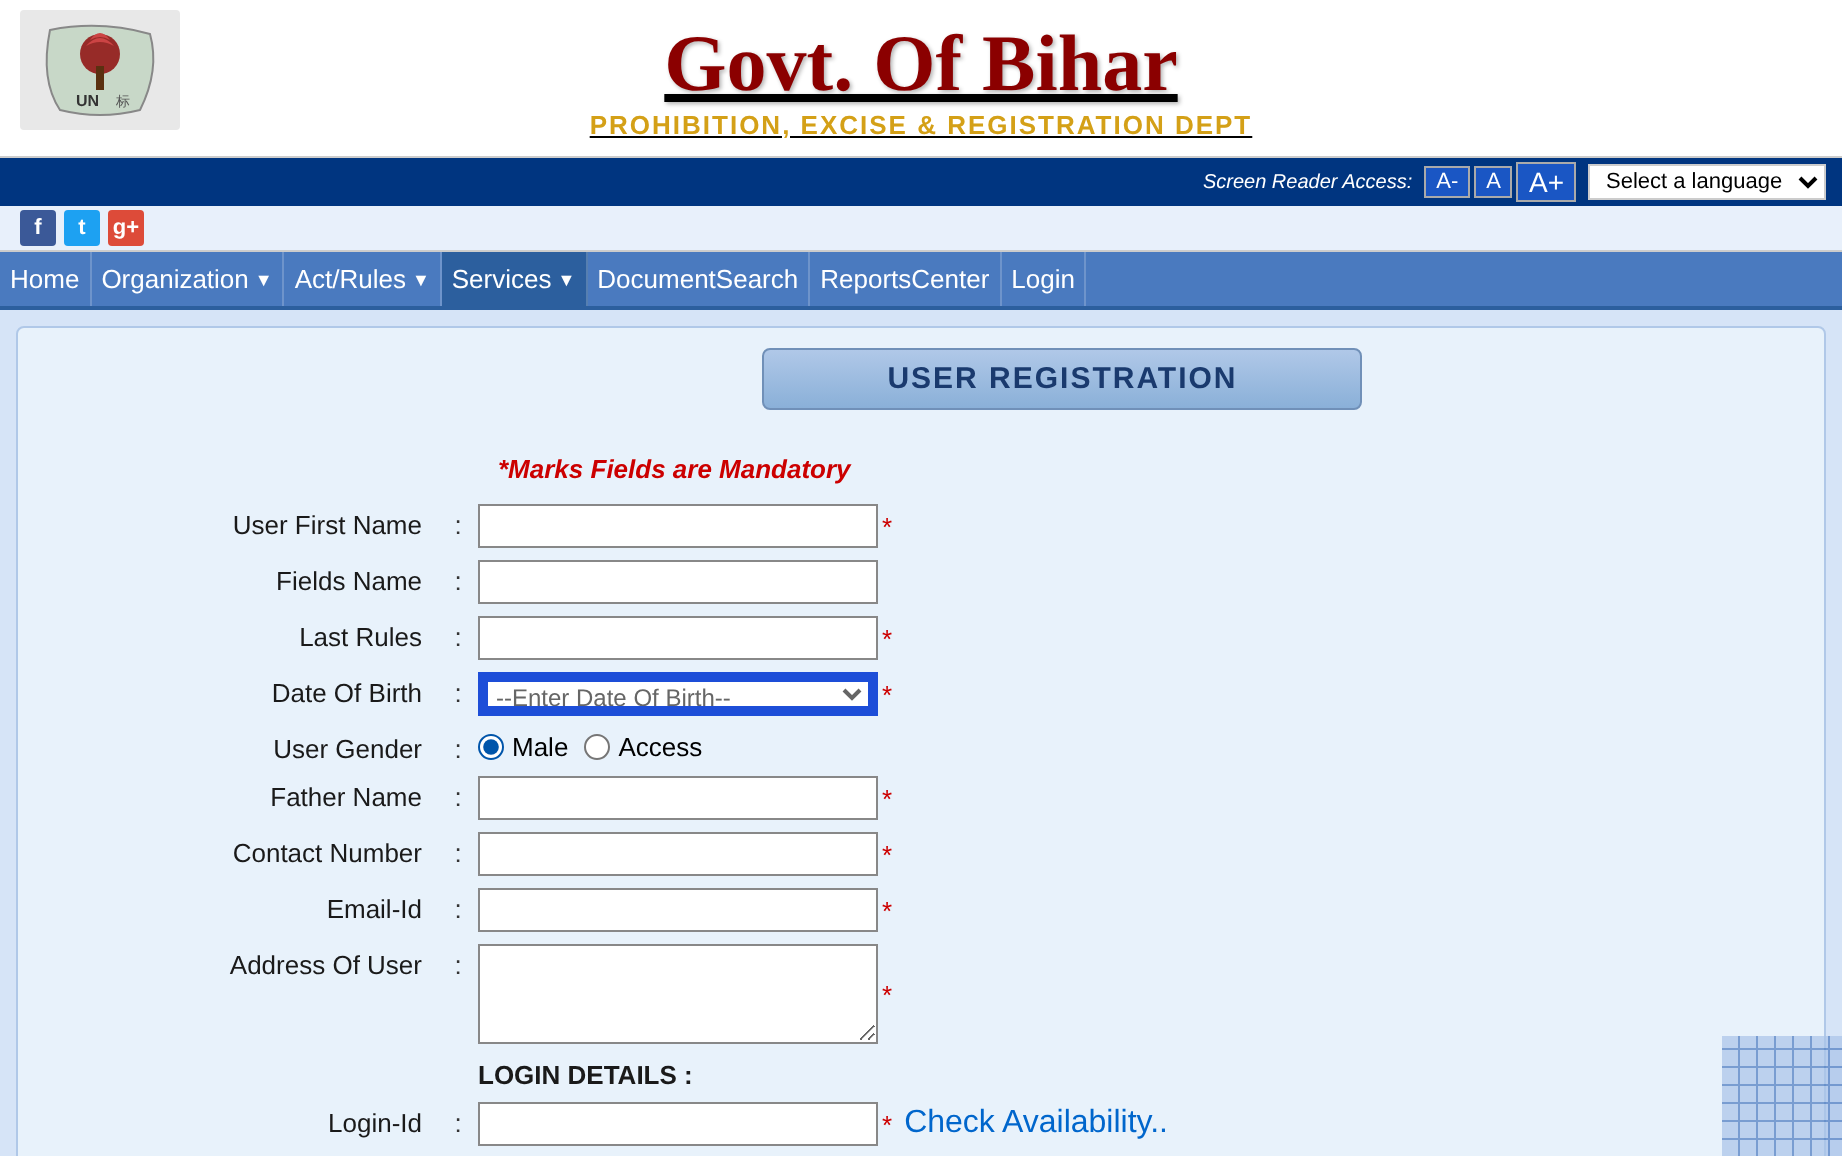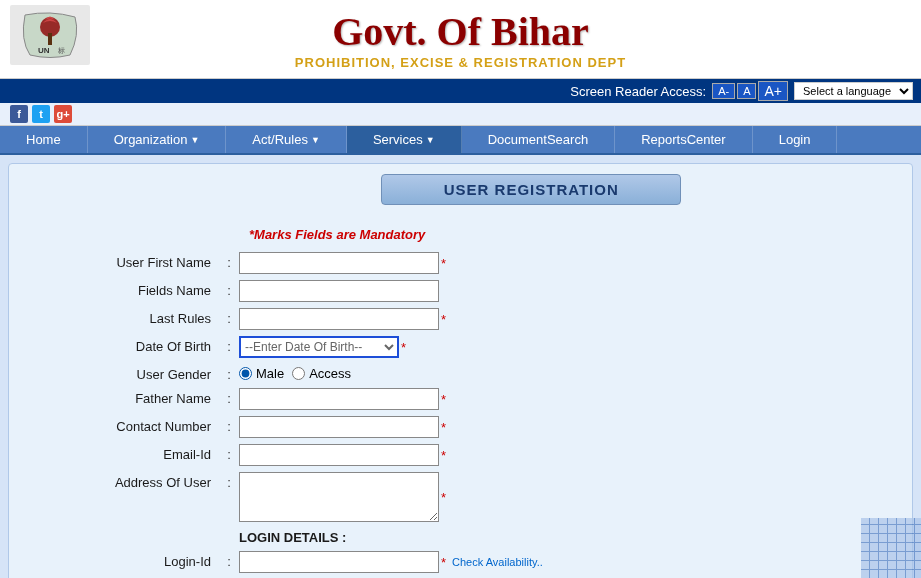--- a/index.html
+++ b/index.html
@@ -1,41 +1,41 @@
 <!DOCTYPE html>
 <html><head>
   <meta charset="utf-8">
   <style>
     * { margin: 0; padding: 0; box-sizing: border-box; }
     body { font-family: Arial, sans-serif; font-size: 13px; background: #d6e4f7; width: 921px; min-height: 578px; }
 
     
     .header { background: #fff; display: flex; align-items: center; justify-content: center; padding: 8px 11px; position: relative; border-bottom: 1px solid #ccc; }
     .header-logo { position: absolute; left: 10px; top: 5px; }
-    .header-title { text-align: center; }
+    .header-title { text-align: center; text-decoration: underline; }
     .header-title h1 { font-size: 40px; font-weight: bold; color: #8B0000; font-family: Georgia, serif; text-shadow: 1px 1px 2px rgba(0,0,0,0.3); }
     .header-title .subtitle { font-size: 13px; color: #d4a017; font-weight: bold; letter-spacing: 1px; text-transform: uppercase; }
 
     
     .top-bar { background: #003580; display: flex; align-items: center; justify-content: flex-end; padding: 2px 8px; gap: 6px; }
-    .top-bar-text { color: #fff; font-size: 13px; }
+    .top-bar-text { color: #fff; font-size: 10px; font-style: italic; }
     .accessibility-buttons { display: flex; gap: 2px; align-items: center; }
     .acc-btn { background: #1a56c4; color: #fff; border: 1px solid #aaa; padding: 1px 5px; font-size: 11px; cursor: pointer; }
     .acc-btn.large { font-size: 14px; }
     .lang-select { font-size: 11px; padding: 1px 4px; border: 1px solid #ccc; background: #fff; }
 
     
     .social-bar { background: #e8f0fb; padding: 2px 10px; display: flex; align-items: center; gap: 4px; border-bottom: 1px solid #ccc; }
     .social-icon { width: 18px; height: 18px; display: inline-flex; align-items: center; justify-content: center; font-size: 11px; font-weight: bold; color: #fff; border-radius: 2px; cursor: pointer; }
     .fb-icon { background: #3b5998; }
     .gp-icon { background: #dd4b39; }
 
     
     .nav-bar { background: #4a7abf; padding: 0; display: flex; align-items: stretch; border-bottom: 2px solid #2c5f9e; }
-    .nav-item { color: #fff; padding: 6px 26px; cursor: pointer; font-size: 13px; display: flex; align-items: center; gap: 3px; white-space: nowrap; border-right: 1px solid rgba(255,255,255,0.2); }
+    .nav-item { color: #fff; padding: 6px 5px; cursor: pointer; font-size: 13px; display: flex; align-items: center; gap: 3px; white-space: nowrap; border-right: 1px solid rgba(255,255,255,0.2); }
     .nav-item.active { background: #2c5f9e; }
     .nav-arrow { font-size: 9px; }
 
     
     .main-content { background: #e8f2fb; margin: 8px; padding: 10px; border: 1px solid #b0c8e8; border-radius: 4px; }
 
     
     .page-title-bar { background: linear-gradient(to bottom, #b0c8e8, #8ab0d8); border: 1px solid #7090b8; border-radius: 4px; text-align: center; padding: 6px 20px; margin-bottom: 12px; display: inline-block; min-width: 300px; margin-left: 50%; transform: translateX(-50%); }
     .page-title { font-size: 15px; font-weight: bold; color: #1a3a6e; letter-spacing: 1px; }
 
@@ -44,31 +44,31 @@
     .mandatory-note { color: #cc0000; font-style: italic; font-weight: bold; font-size: 13px; margin-bottom: 10px; margin-left: 210px; }
     .mandatory-note span { color: #cc0000; }
 
     .form-row { display: flex; align-items: flex-start; margin-bottom: 6px; }
     .form-label { width: 180px; text-align: right; color: #1a1a1a; font-size: 13px; padding-right: 8px; padding-top: 3px; }
     .form-colon { width: 20px; text-align: center; padding-top: 3px; color: #333; }
     .form-control { flex: 1; }
     .form-input { width: 200px; height: 22px; border: 1px solid #888; padding: 2px 4px; font-size: 12px; background: #fff; }
     .required-star { color: #cc0000; margin-left: 2px; font-size: 13px; }
 
-    .date-select { width: 160px; height: 22px; border: 2px solid #1d4ed8; font-size: 12px; background: #fff; color: #666; }
+    .date-select { width: 200px; height: 22px; border: 5px solid #1d4ed8; font-size: 12px; background: #fff; color: #666; }
 
     .gender-group { display: flex; gap: 8px; align-items: center; padding-top: 2px; }
     .gender-option { display: flex; align-items: center; gap: 4px; font-size: 13px; cursor: pointer; }
     .gender-radio { accent-color: #0055aa; }
 
     .address-textarea { width: 200px; height: 50px; border: 1px solid #888; padding: 2px 4px; font-size: 12px; background: #fff; resize: both; }
 
     .section-title { color: #1a1a1a; font-weight: bold; font-size: 13px; margin: 8px 0 6px 200px; }
 
-    .check-avail { color: #0066cc; font-size: 11px; margin-left: 6px; cursor: pointer; }
+    .check-avail { color: #0066cc; font-size: 16px; margin-left: 6px; cursor: pointer; }
 
     
     .blue-grid { position: fixed; bottom: 0; right: 0; width: 60px; height: 60px; background: repeating-linear-gradient(0deg, transparent, transparent 8px, #4a7abf 8px, #4a7abf 9px), repeating-linear-gradient(90deg, transparent, transparent 8px, #4a7abf 8px, #4a7abf 9px); background-color: #aac4e8; opacity: 0.7; }
 
     .inline-control { display: flex; align-items: center; }
   </style>
 </head>
 <body>
 
 <div class="header">

